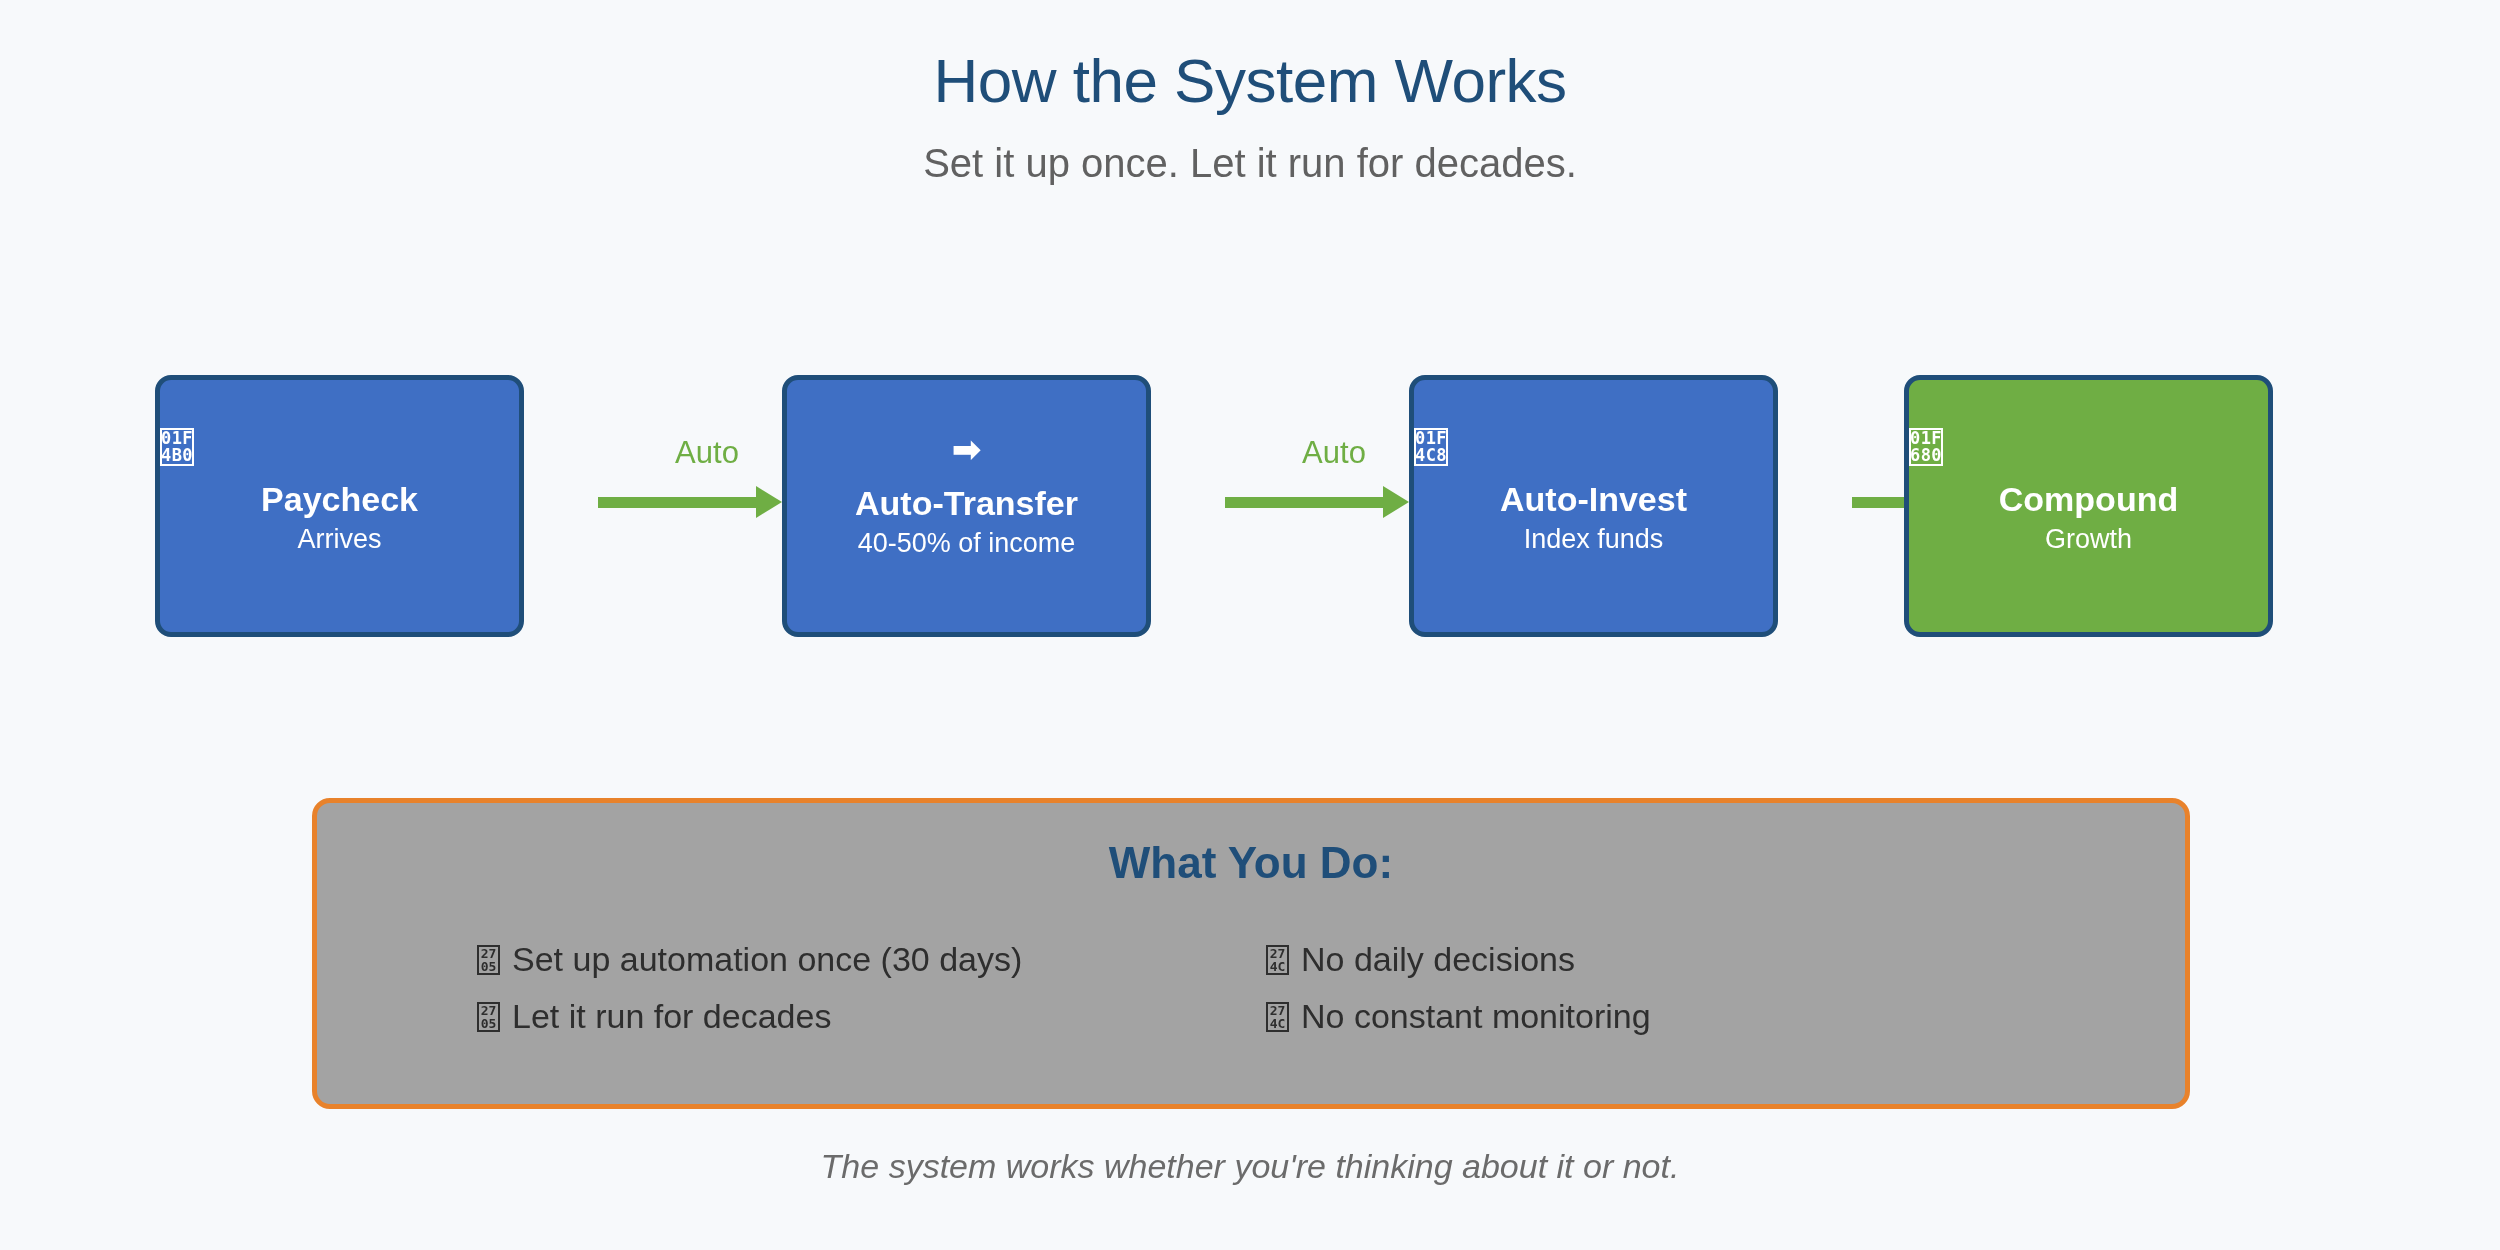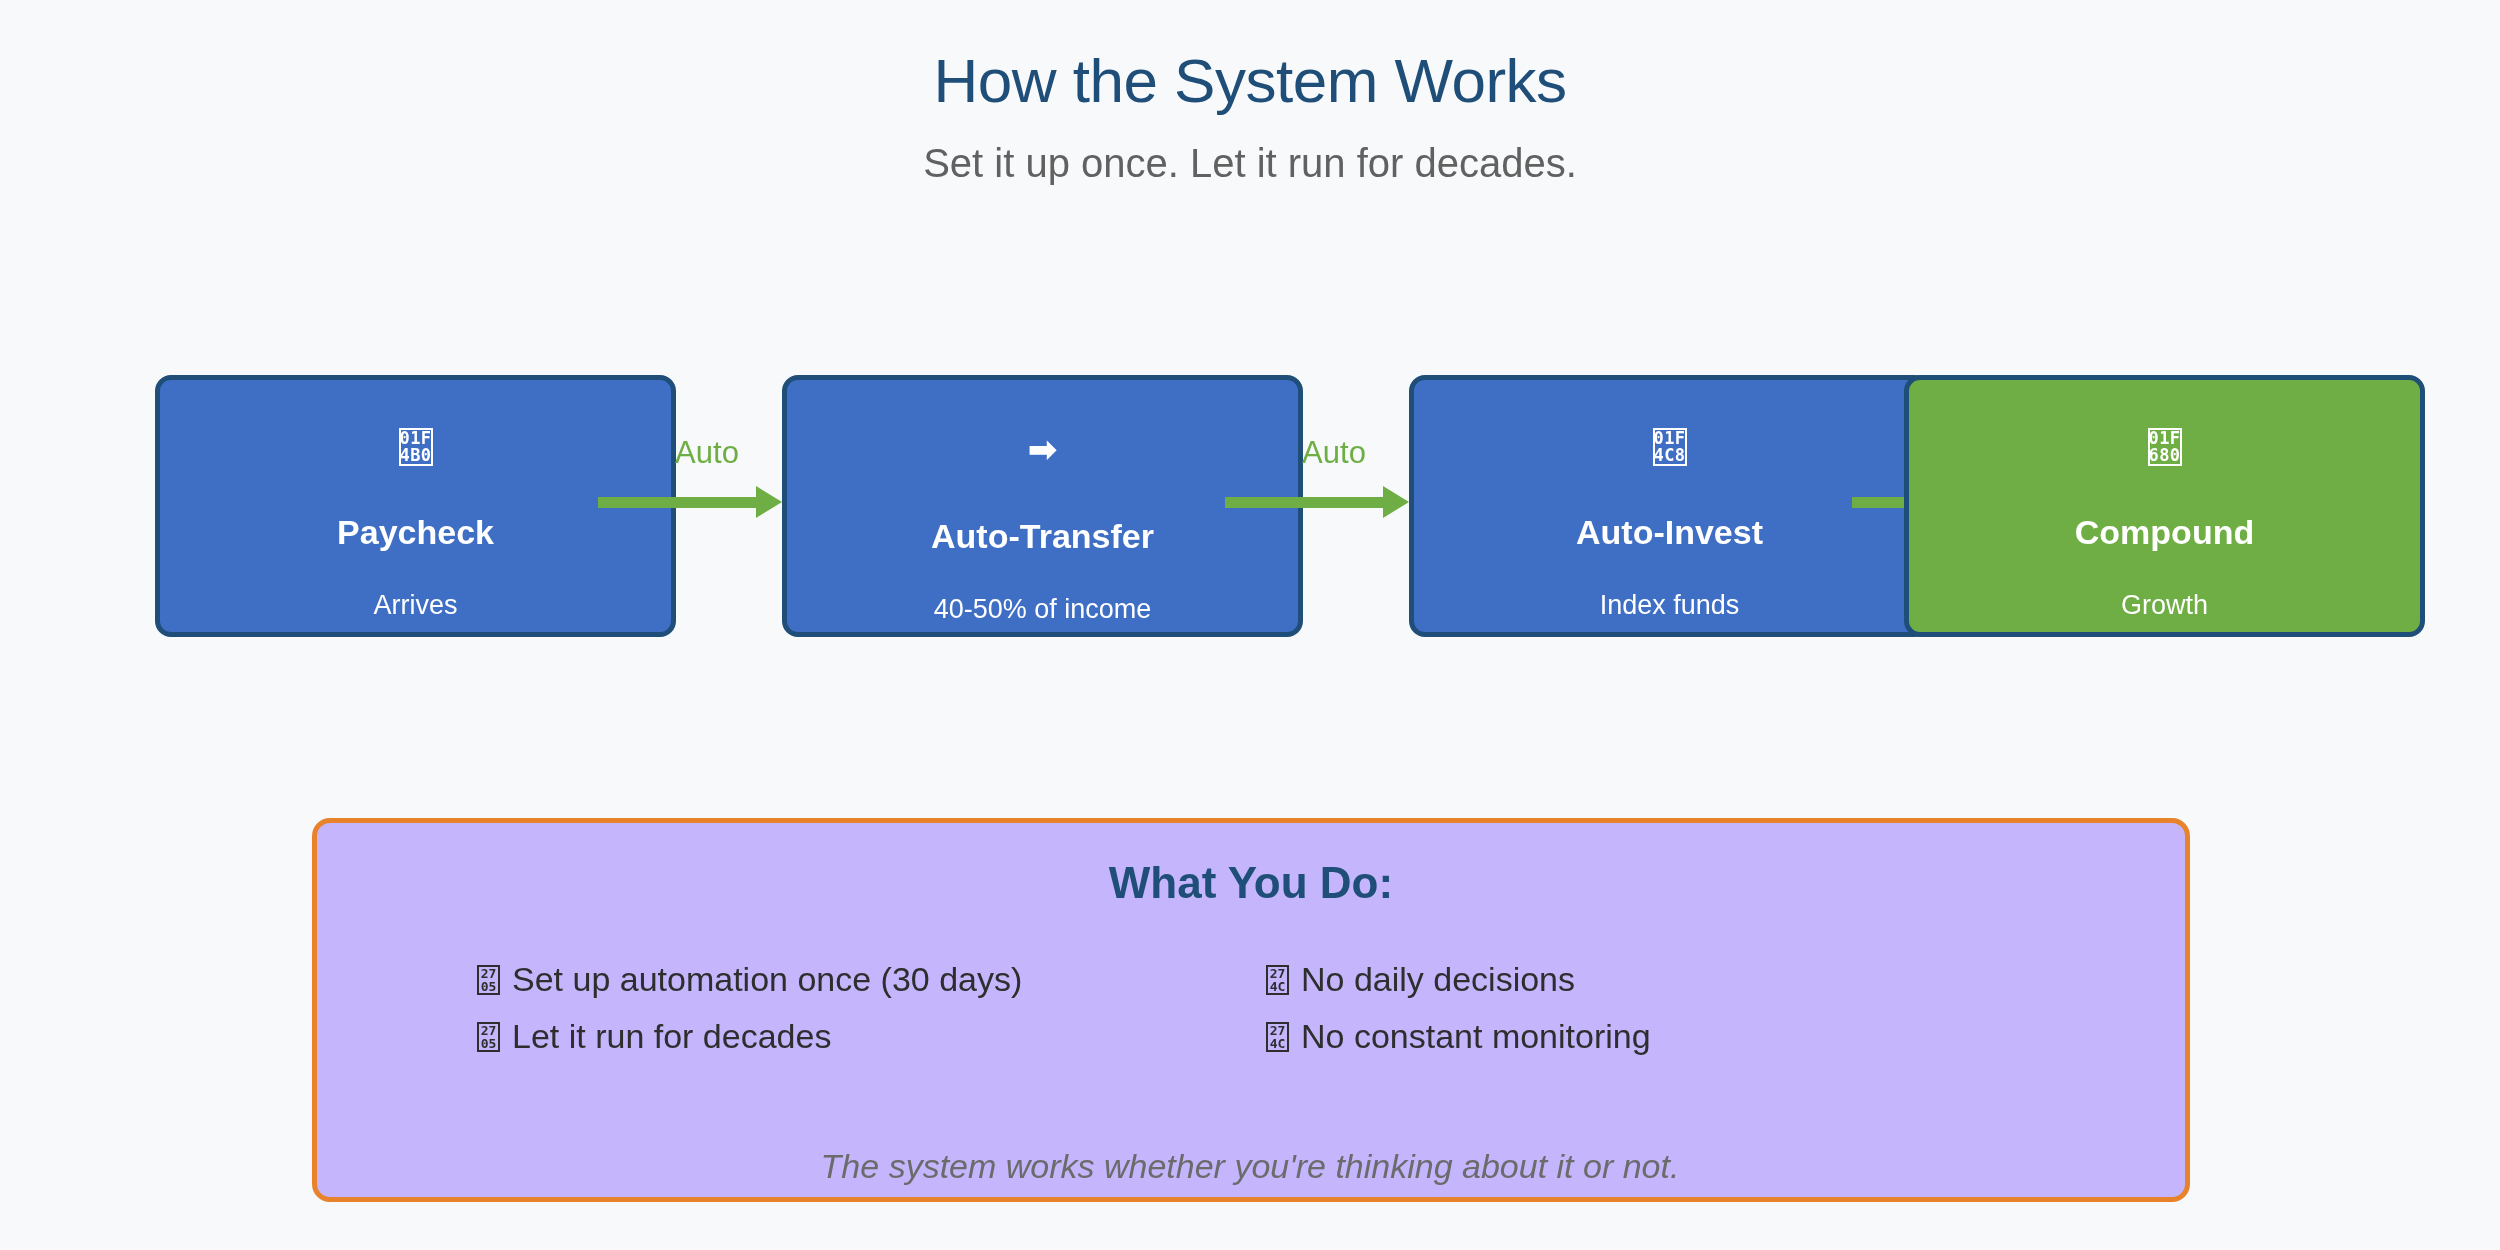--- a/index.html
+++ b/index.html
@@ -42,32 +42,30 @@
   .flow {
     position: absolute;
     top: 375px;
     left: 155px;
     width: 2192px;
     height: 262px;
   }
   .flow-node {
     position: absolute;
     top: 0;
-    width: 521px;
+    width: 369px;
     height: 262px;
     box-sizing: border-box;
     border: 5px solid #1f4e79;
     border-radius: 16px;
     display: flex;
     flex-direction: column;
-    align-items: center;
     justify-content: flex-start;
     color: #ffffff;
     text-align: center;
-    gap: 33px;
   }
   .flow-node.blue  { background: #3f6fc4; }
   .flow-node.green { background: #6fae44; }
 
   .node-icon {
     margin-top: 48px;
     font-size: 30px;
     line-height: 1;
     height: 42px;
     display: flex;
@@ -132,26 +130,26 @@
     text-align: center;
     font-size: 31px;
     color: #6fae44;
     line-height: 1;
     padding-left: 17px;
   }
 
   
   .panel {
     position: absolute;
-    top: 818px;
+    top: 798px;
     left: 312px;
     width: 1878px;
-    height: 384px;
-    box-sizing: border-box;
-    background: #c4b5fd;
+    height: 311px;
+    box-sizing: border-box;
+    background: #a3a3a3;
     border: 5px solid #e8822b;
     border-radius: 18px;
   }
   .panel-title {
     margin: 36px 0 0 0;
     text-align: center;
     font-size: 44px;
     font-weight: bold;
     color: #1f4e79;
     line-height: 1.1;

